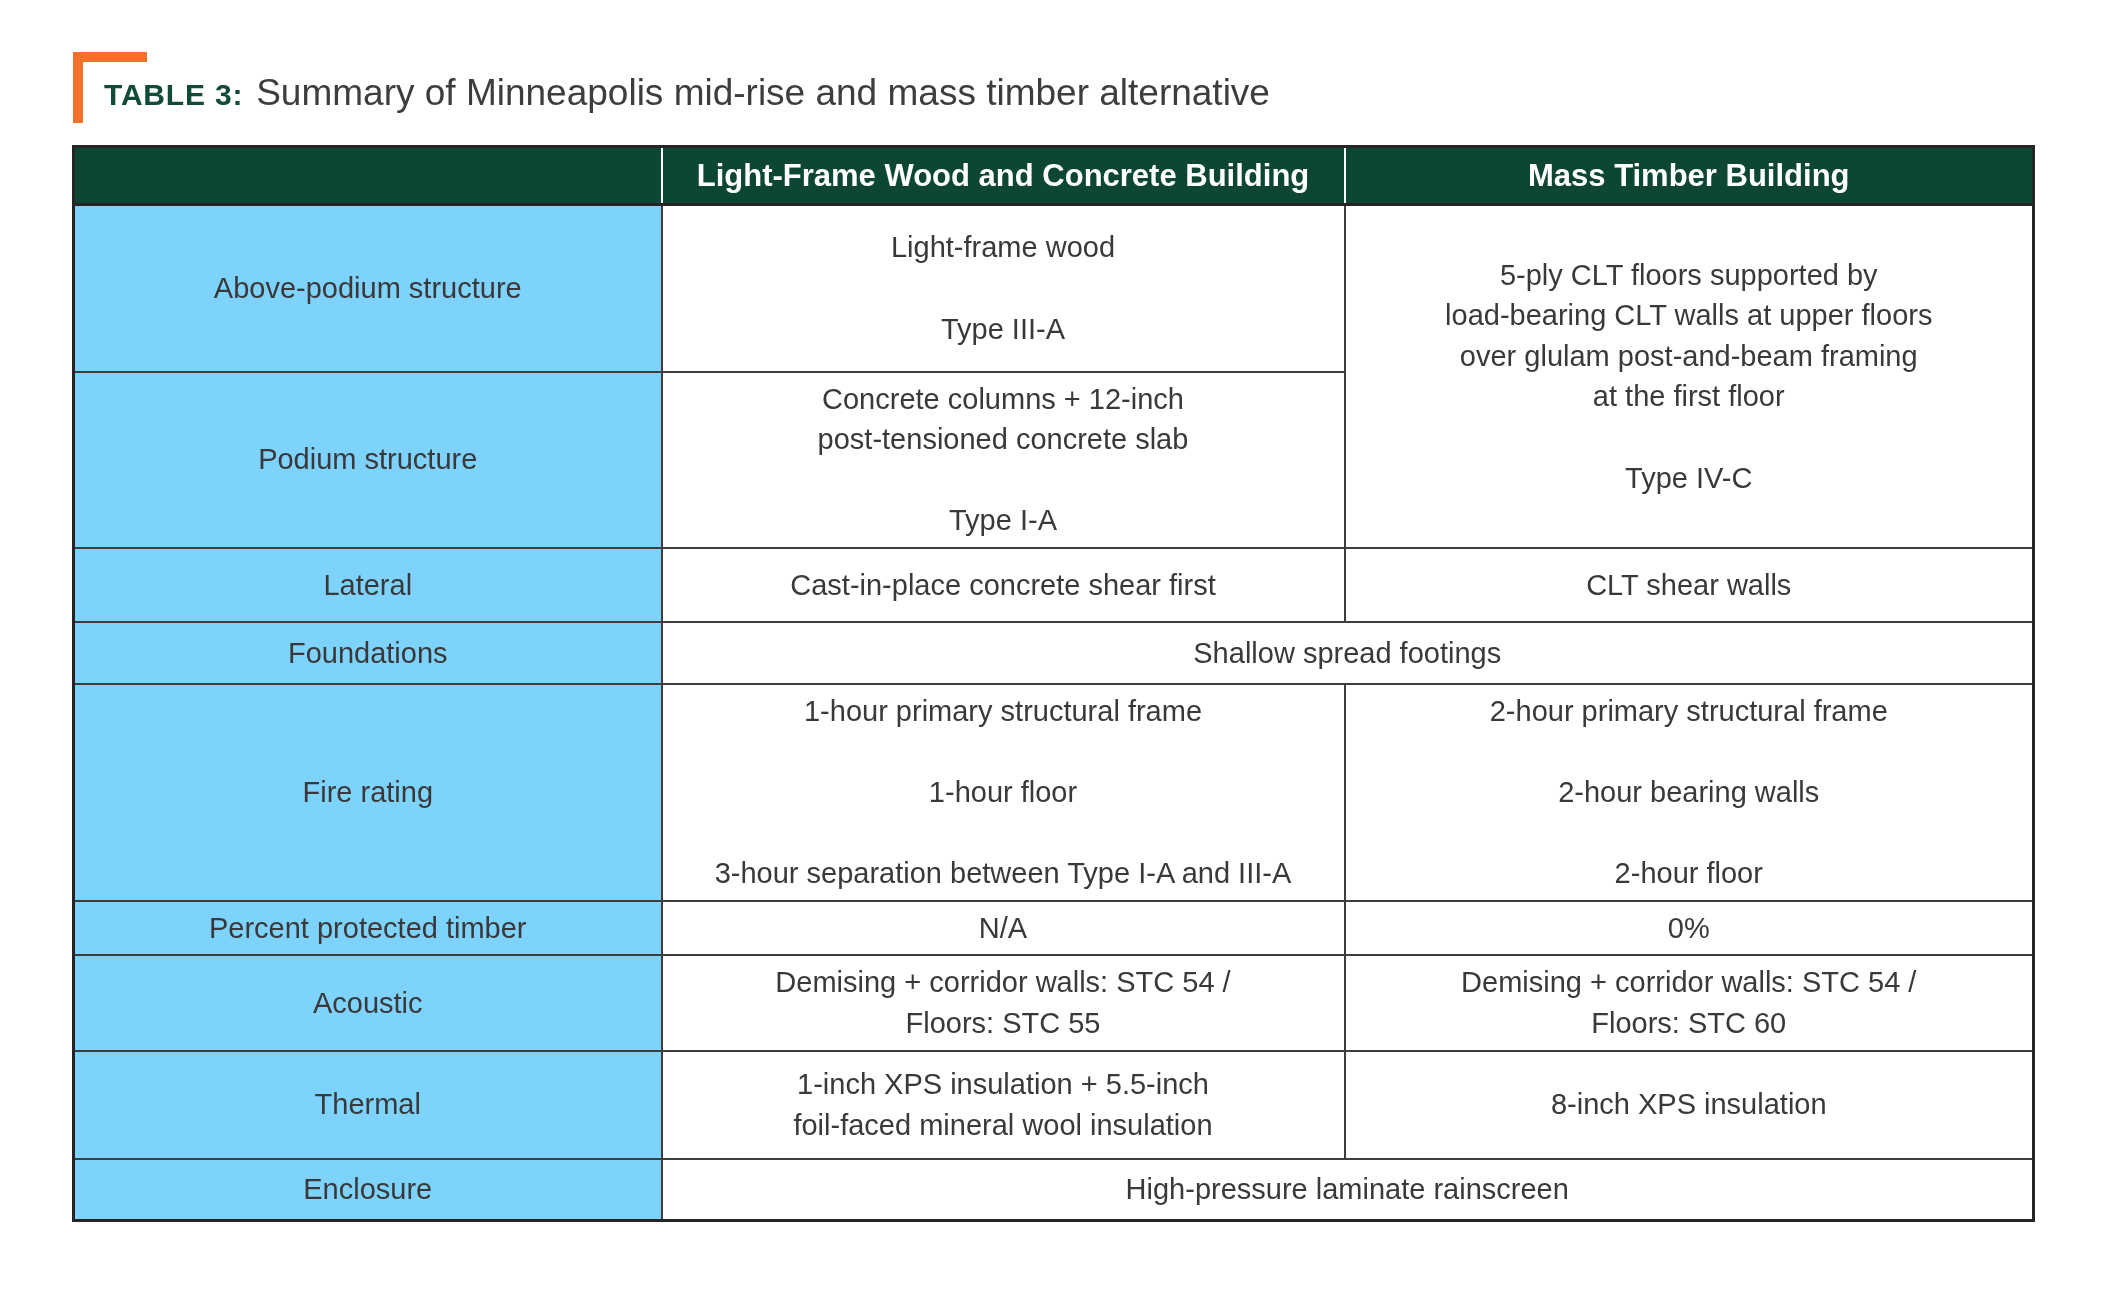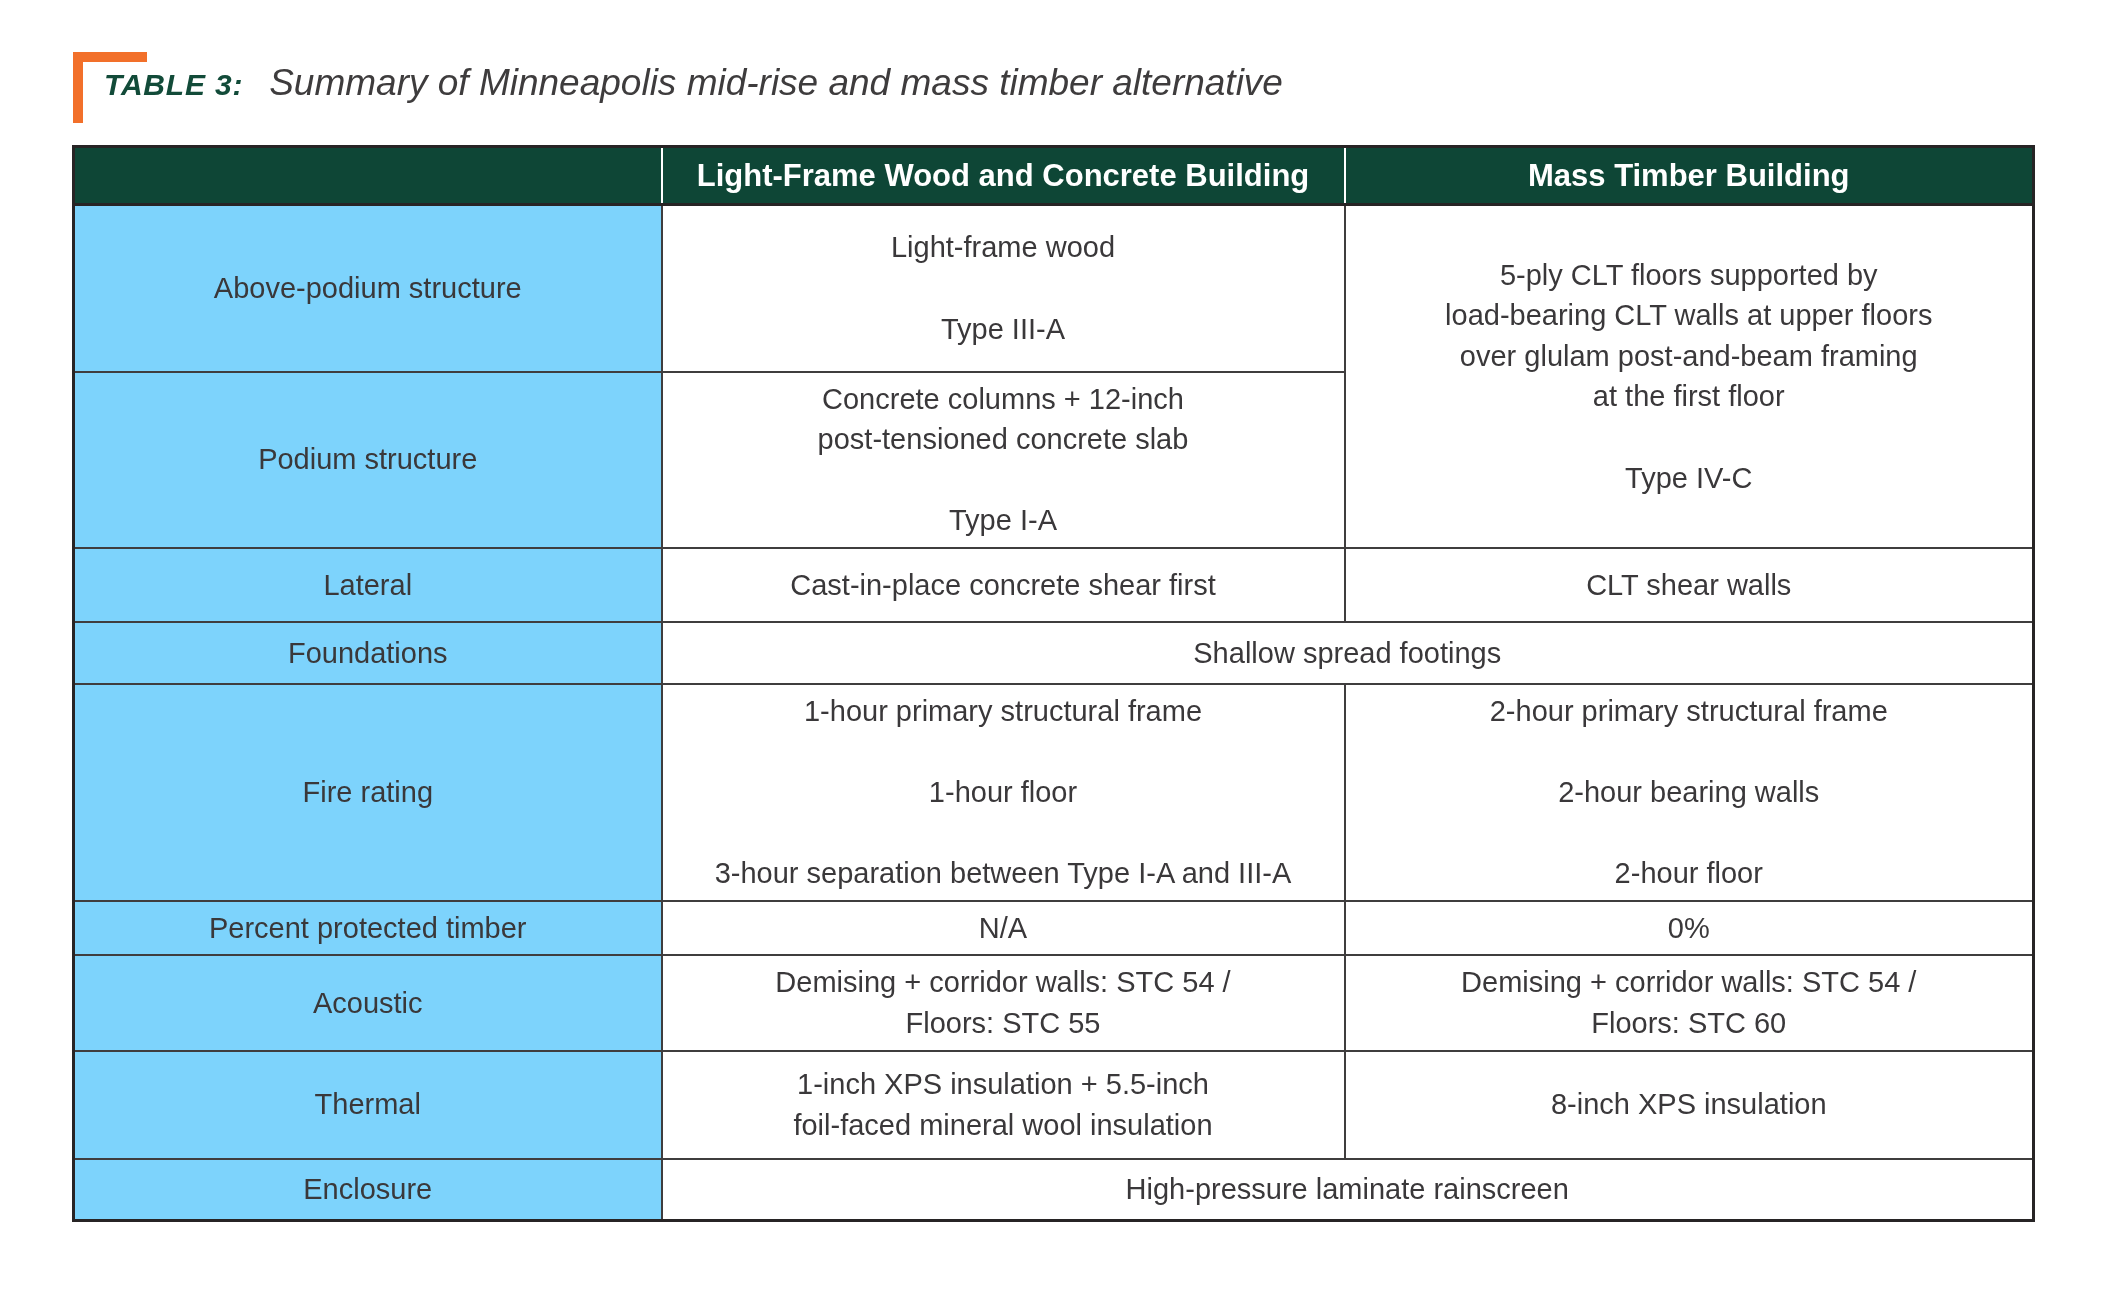--- a/index.html
+++ b/index.html
@@ -26,38 +26,36 @@
   .bracket-v {
     position: absolute;
     left: 73px; top: 52px;
     width: 10px; height: 71px;
     background: #F2702A;
   }
 
   
   .title-row {
     position: absolute;
-    left: 104px; top: 62px;
+    left: 104px; top: 72px;
     display: flex;
     align-items: baseline;
     gap: 13px;
     white-space: nowrap;
-    font-style: italic;
   }
   .title-label {
     color: #124B39;
     font-size: 30px;
     font-weight: bold;
     letter-spacing: 0.8px;
   }
   .title-text {
     color: #3E3C3D;
     font-size: 37px;
     font-weight: 400;
-    margin-left: 13px;
   }
 
   
   table.summary {
     position: absolute;
     left: 72px; top: 145px;
     width: 1963px;
     border-collapse: collapse;
     table-layout: fixed;
     border: 3px solid #272425;

